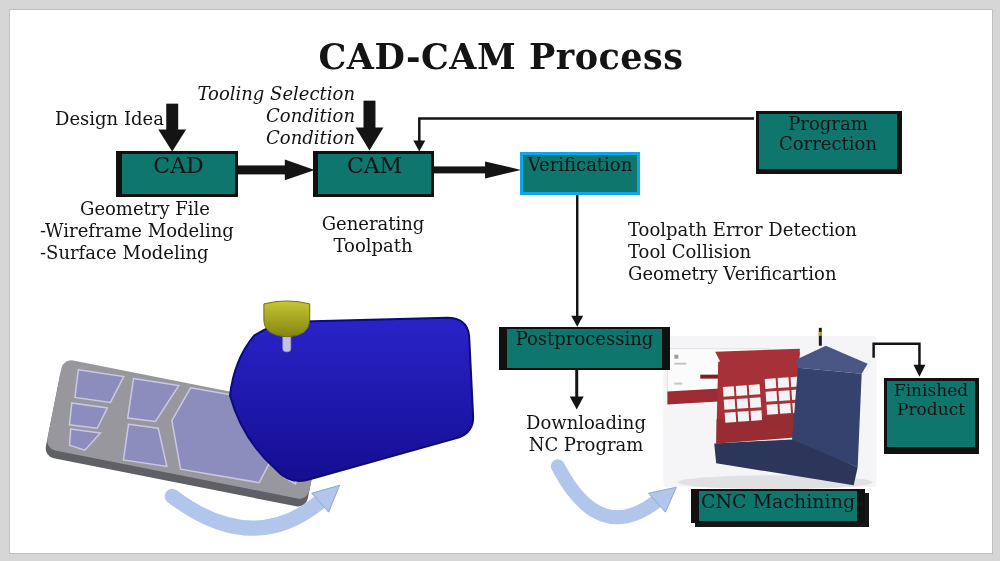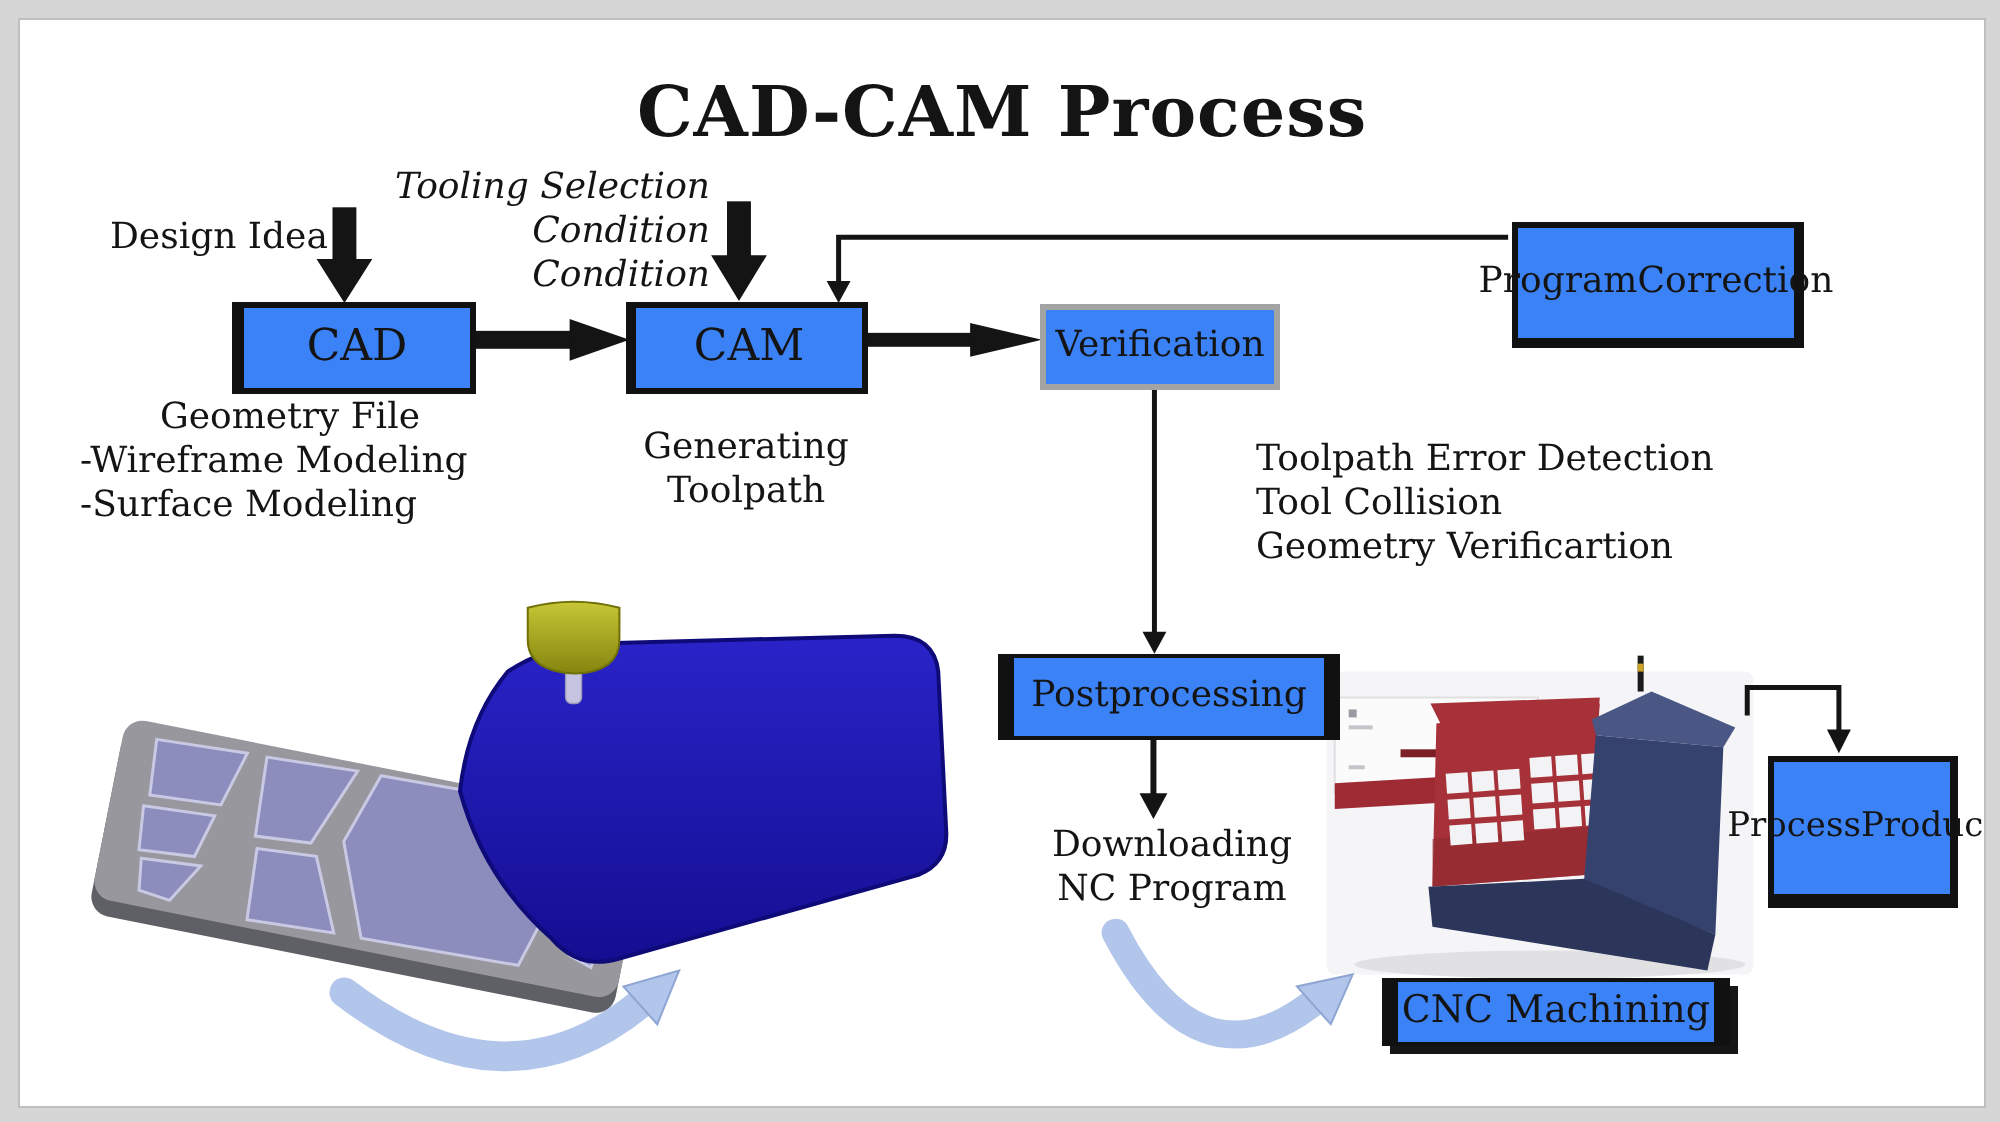--- a/index.html
+++ b/index.html
@@ -2,26 +2,26 @@
 <html><head>
 <meta charset="utf-8">
 <style>
   html,body{margin:0;padding:0;background:#e9e9e9;}
   .frame{width:1000px;height:561px;background:#d6d6d6;padding:9px;box-sizing:border-box;}
   .canvas{position:relative;width:100%;height:100%;background:#ffffff;border:1px solid #bfbfbf;
           font-family:"DejaVu Serif",serif;color:#141414;overflow:hidden;}
   .svg-layer{position:absolute;left:0;top:0;width:982px;height:541px;z-index:1;}
   .title{position:absolute;top:26px;left:0;width:100%;text-align:center;
          font-size:35px;font-weight:bold;letter-spacing:.5px;z-index:2;}
-  .box{position:absolute;background:#3b82f6;display:flex;flex-direction:row;align-items:center;
-       justify-content:center;text-align:center;z-index:2;line-height:1.12;}
+  .box{position:absolute;background:#0f766e;display:flex;flex-direction:column;align-items:center;
+       justify-content:flex-start;text-align:center;z-index:2;line-height:1.12;}
   .ann{position:absolute;z-index:2;font-size:18px;line-height:22px;}
   #box-cad{left:106px;top:141px;width:113px;height:40px;border:3px solid #111;border-left:6px solid #111;font-size:22px;}
   #box-cam{left:303px;top:141px;width:113px;height:40px;border:3px solid #111;border-left:5px solid #111;font-size:22px;}
-  #box-verification{left:510px;top:142px;width:114px;height:37px;border:3px solid #a3a3a3;font-size:18px;}
+  #box-verification{left:510px;top:142px;width:114px;height:37px;border:3px solid #0ea5e9;font-size:18px;}
   #box-program-correction{left:746px;top:101px;width:138px;height:55px;border:3px solid #111;
        border-right:5px solid #111;border-bottom:5px solid #111;font-size:18px;}
   #box-postprocessing{left:489px;top:317px;width:155px;height:39px;border:2px solid #111;
        border-left:8px solid #111;border-right:8px solid #111;font-size:18px;}
   #box-finished-product{left:874px;top:368px;width:88px;height:66px;border:3px solid #111;
        border-right:4px solid #111;border-bottom:7px solid #111;font-size:17px;}
   #box-cnc-machining{left:681px;top:479px;width:158px;height:30px;border:2px solid #111;
        border-left:8px solid #111;border-right:8px solid #111;font-size:19px;
        box-shadow:4px 4px 0 #161616;}
   #ann-design-idea{left:45px;top:74px;margin-top:24px;}
@@ -174,21 +174,21 @@
     <span>Verification</span>
   </div>
   <div class="box" id="box-program-correction">
     <span>Program</span>
     <span>Correction</span>
   </div>
   <div class="box" id="box-postprocessing">
     <span>Postprocessing</span>
   </div>
   <div class="box" id="box-finished-product">
-    <span>Process</span>
+    <span>Finished</span>
     <span>Product</span>
   </div>
   <div class="box" id="box-cnc-machining">
     <span>CNC Machining</span>
   </div>
 
   <div class="ann" id="ann-design-idea">Design Idea</div>
 
   <div class="ann" id="ann-tooling">
     <span style="display:block">Tooling Selection</span>

